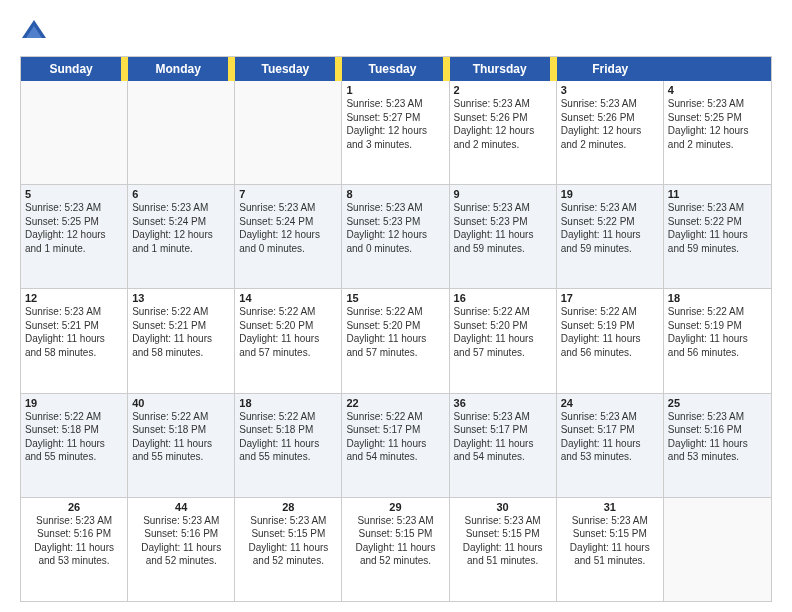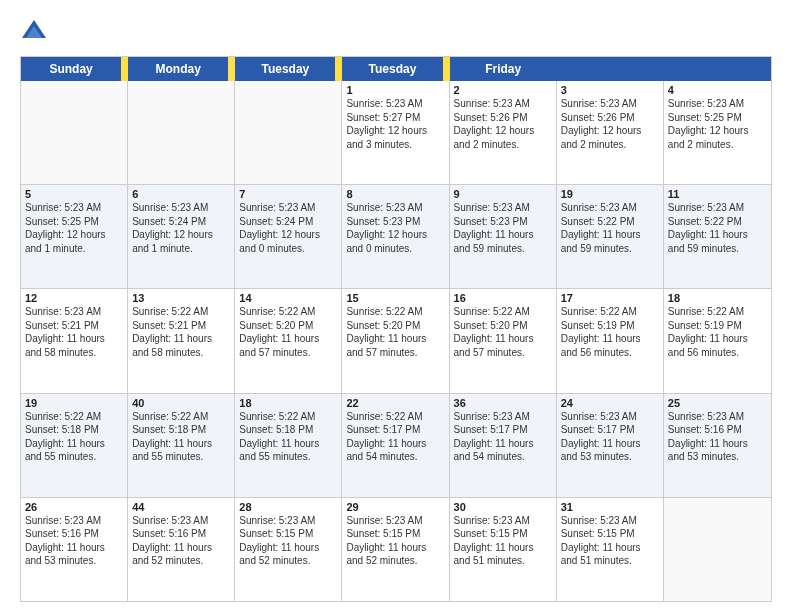--- a/index.html
+++ b/index.html
@@ -85,21 +85,21 @@
       flex: 1;
       display: flex;
       flex-direction: column;
     }
     .cal-week {
       display: grid;
       grid-template-columns: repeat(7, 1fr);
       flex: 1;
       border-bottom: 1px solid #ccc;
     }
-    .cal-week:last-child { border-bottom: none; }
+    .cal-week:last-child { border-bottom: none; text-align: center; }
     .cal-cell {
       border-right: 1px solid #ccc;
       padding: 3px 4px;
       font-size: 9.5px;
       color: #333;
       background: #fff;
       min-height: 0;
       overflow: hidden;
     }
     .cal-cell:last-child { border-right: none; }
@@ -137,20 +137,21 @@
       <div class="location"></div>
     </div>
   </div>
 
   <div class="calendar">
     <div class="cal-header">
     <div class="cal-header-cell">Sunday</div>
         <div class="cal-header-cell">Monday</div>
         <div class="cal-header-cell">Tuesday</div>
         <div class="cal-header-cell">Tuesday</div>
+        <div class="cal-header-cell">Thursday</div>
         <div class="cal-header-cell">Friday</div>
       </div>
     <div class="cal-body">
     <div class="cal-week">
           <div class="cal-cell empty"></div>
           <div class="cal-cell empty"></div>
           <div class="cal-cell empty"></div>
           <div class="cal-cell">
             <div class="day-num">1</div>
             <div class="cell-text" style="white-space: pre-line;">Sunrise: 5:23 AM

